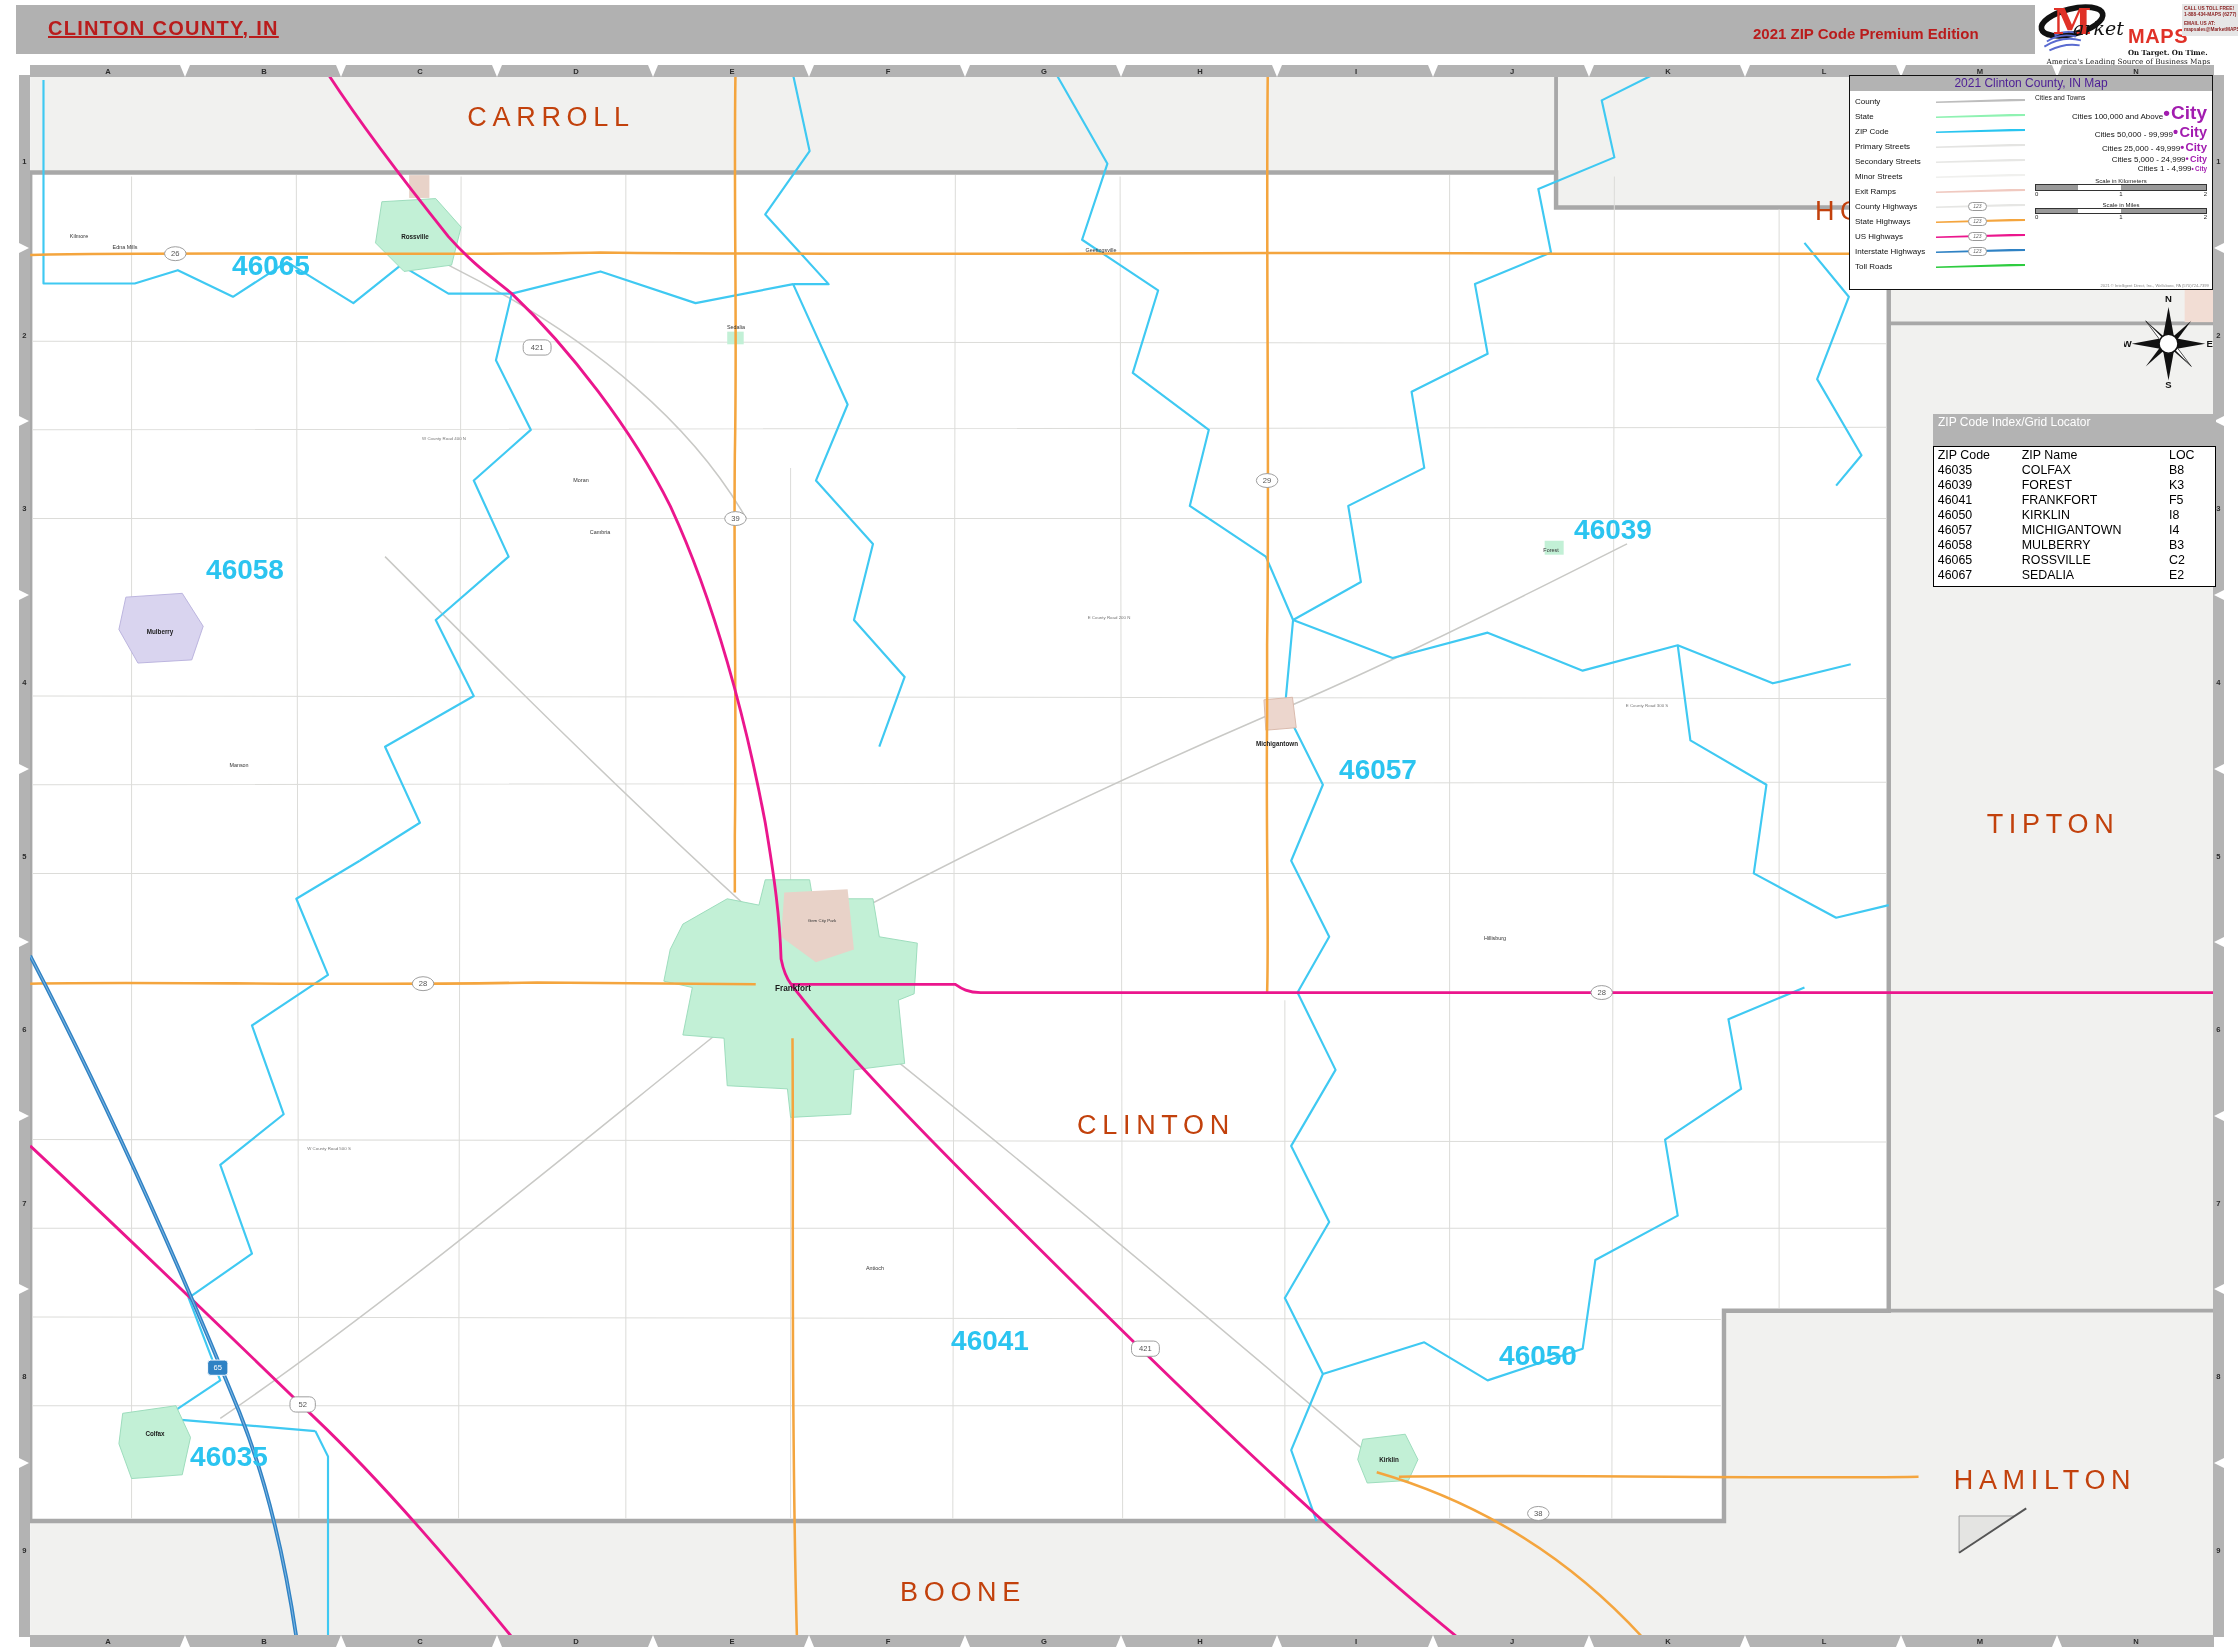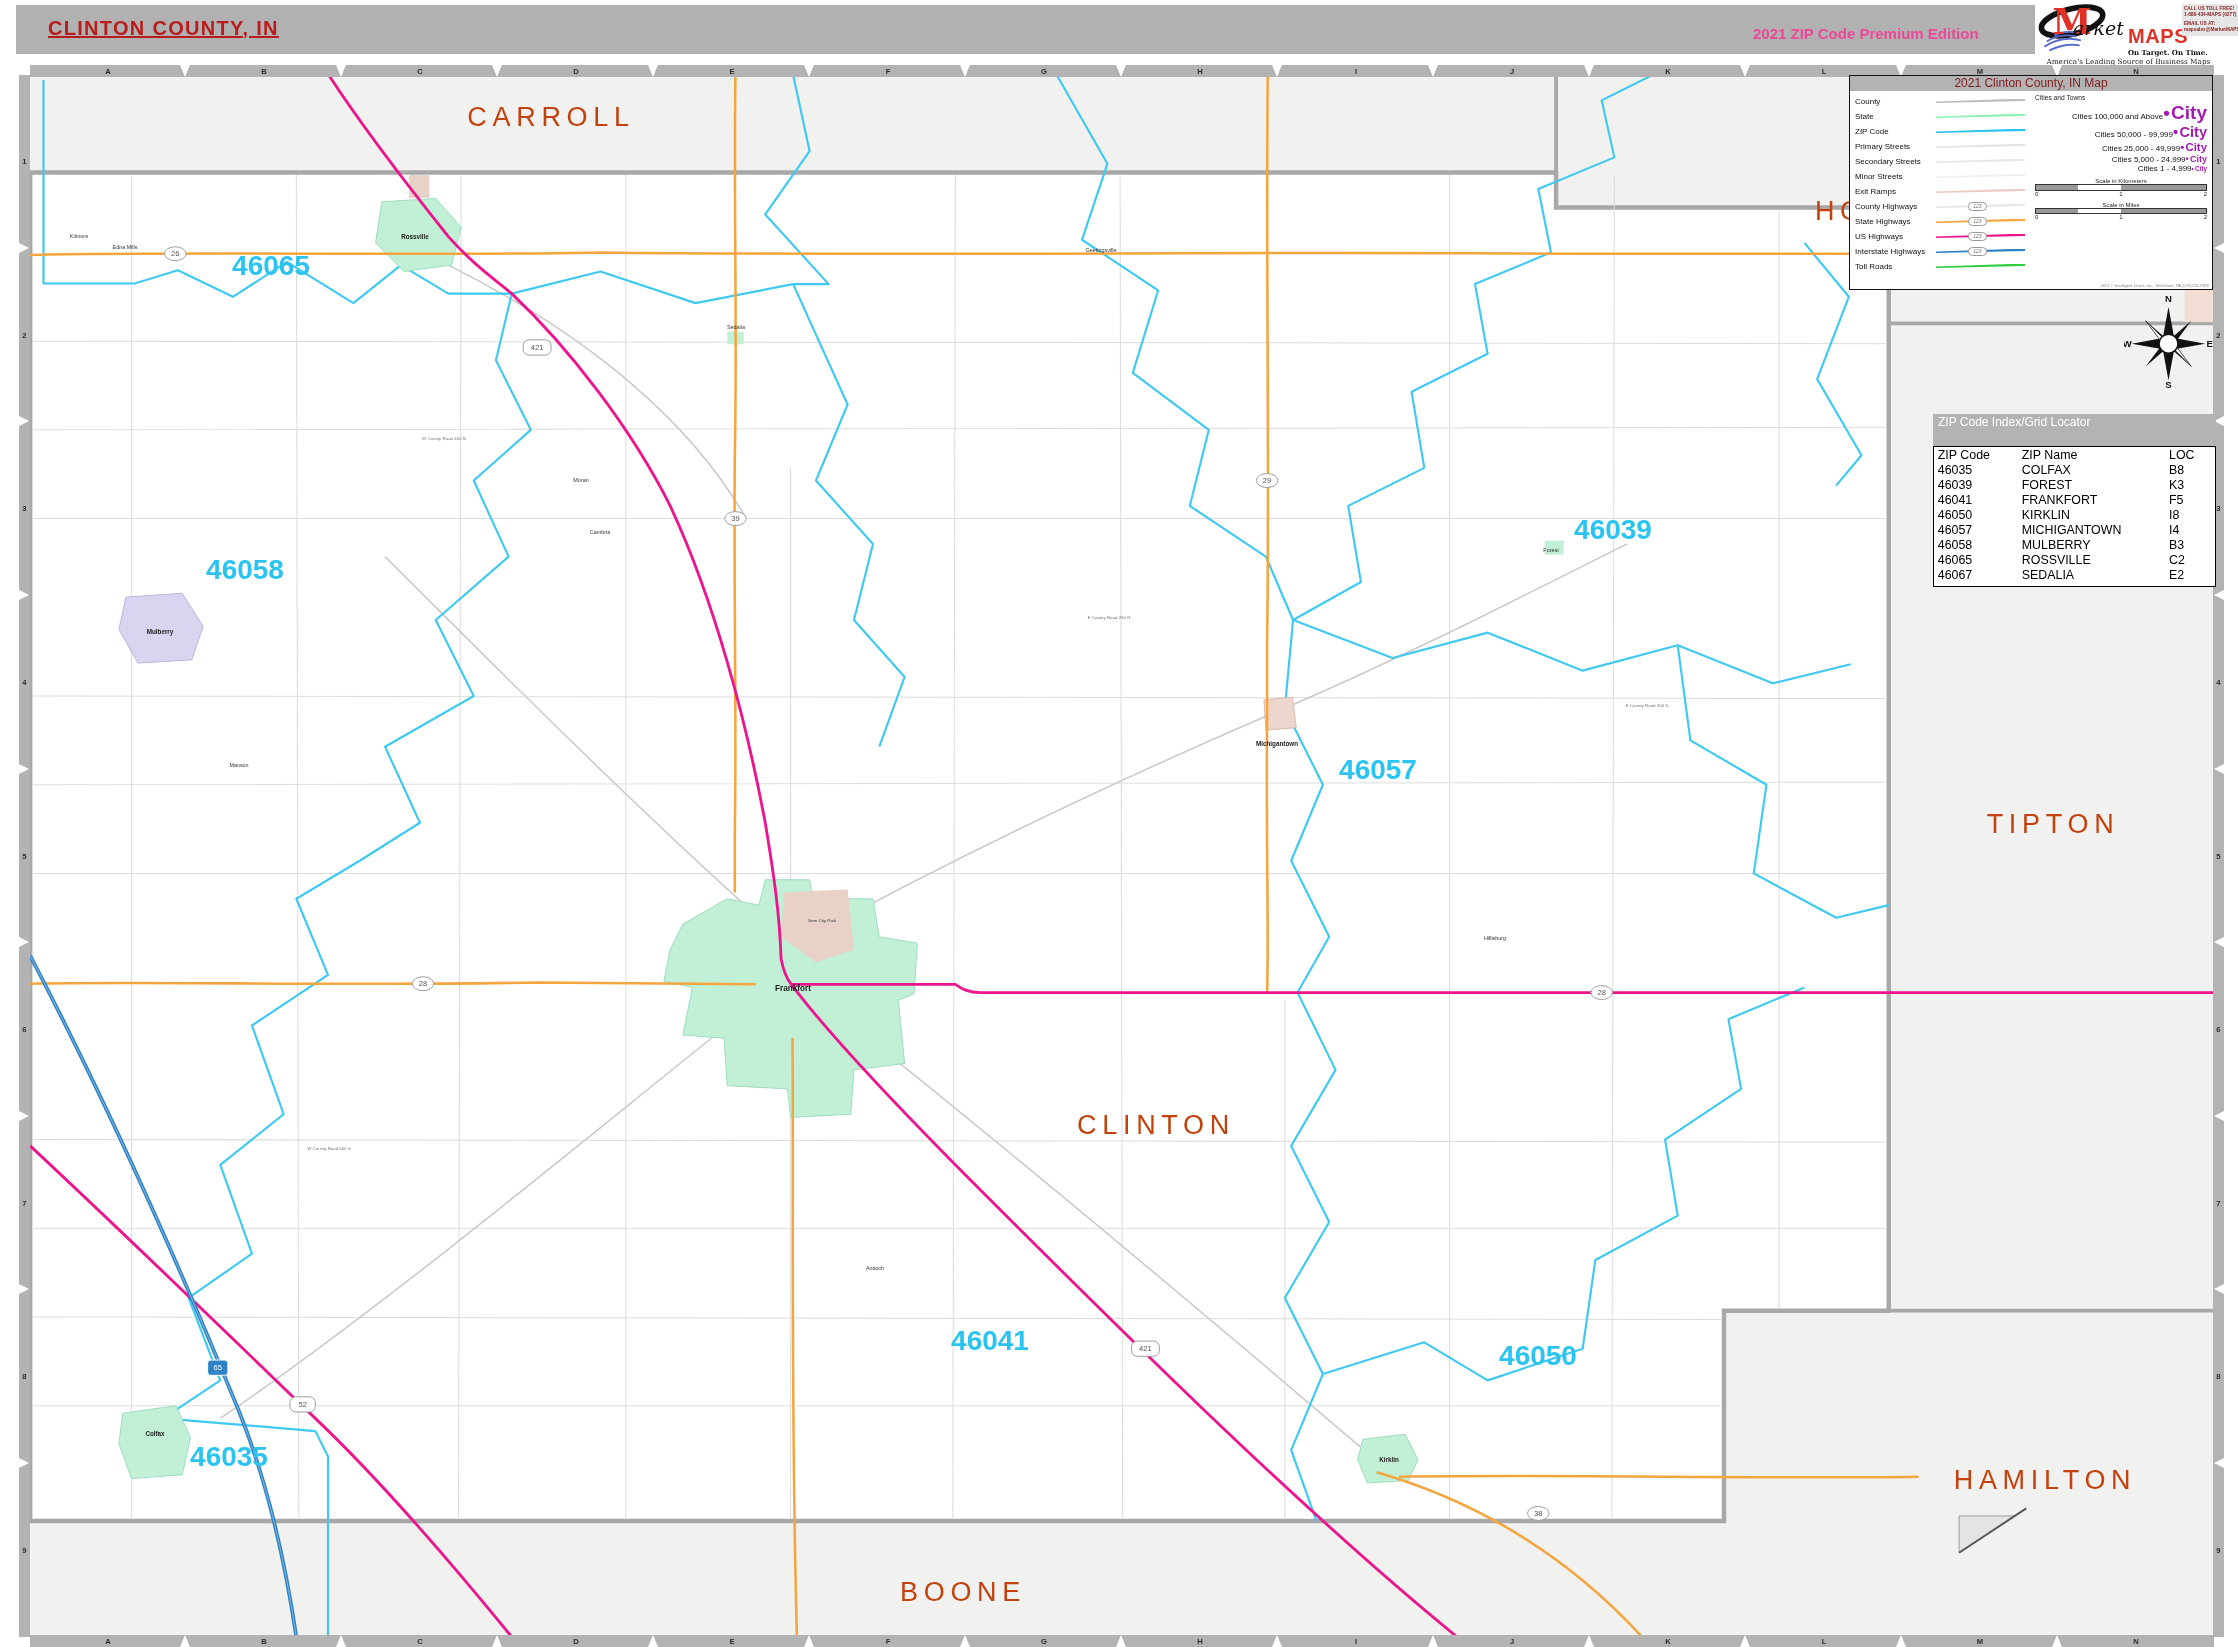--- a/index.html
+++ b/index.html
@@ -1,21 +1,21 @@
 <!DOCTYPE html>
 <html style="font-size:10px"><head>
 <meta charset="utf-8">
 <style>
   html,body{margin:0;padding:0;background:#fff;}
   .page{position:relative;width:2239px;height:1647px;background:#fff;overflow:hidden;
         font-family:"Liberation Sans",sans-serif;}
   
   .hdr-bar{position:absolute;left:16px;top:5px;width:2223px;height:49px;background:#b1b1b1;}
   .hdr-title{position:absolute;left:48px;top:16.5px;font-size:20px;font-weight:bold;color:#b91c1c;letter-spacing:1.3px;text-decoration:underline;}
-  .hdr-edition{position:absolute;left:1753px;top:25px;font-size:15px;font-weight:bold;color:#ec4899;}
+  .hdr-edition{position:absolute;left:1753px;top:25px;font-size:15px;font-weight:bold;color:#b91c1c;}
   .logo-box{position:absolute;left:2035px;top:0;width:203px;height:61px;background:#fff;}
   .logo-market{position:absolute;left:38px;top:16.5px;font-family:"DejaVu Serif",serif;font-style:italic;font-size:19px;color:#111;}
   .logo-maps{position:absolute;left:93px;top:25px;font-size:20px;font-weight:bold;color:#e03127;letter-spacing:0.6px;}
   .logo-tagline{position:absolute;left:93px;top:48px;font-family:"DejaVu Serif",serif;font-weight:bold;font-size:7px;color:#111;white-space:nowrap;}
   .logo-sub{position:absolute;left:11.4px;top:57px;font-family:"DejaVu Serif",serif;font-size:7.3px;color:#222;white-space:nowrap;}
   .contact{position:absolute;left:147px;top:3.8px;width:54px;height:28px;background:#e6e6e6;padding:1.9px 1.9px;
            font-size:4.8px;font-weight:bold;color:#8a1f1f;line-height:5.7px;}
   .contact div{margin-bottom:0.6px;}
   
   .band{position:absolute;background:#b3b3b3;display:flex;z-index:3;}
@@ -41,21 +41,21 @@
                 letter-spacing:5.7px;z-index:2;white-space:nowrap;}
   .zip-label{position:absolute;transform:translate(-50%,-50%);font-size:28px;font-weight:bold;
              color:#2bc4f0;z-index:2;white-space:nowrap;}
   .town-label{position:absolute;transform:translate(-50%,-50%);font-size:6.3px;font-weight:bold;color:#1a1a1a;z-index:2;white-space:nowrap;}
   .town-label.big{font-size:8.2px;}
   .hamlet-label{position:absolute;transform:translate(-50%,-50%);font-size:5.4px;color:#333;z-index:2;white-space:nowrap;}
   .road-label{position:absolute;transform:translate(-50%,-50%);font-size:4.4px;color:#777;z-index:2;white-space:nowrap;}
   
   .legend{position:absolute;left:1849px;top:75px;width:364px;height:215px;background:#fff;
           border:1.3px solid #111;box-sizing:border-box;z-index:6;}
-  .legend-title{height:15px;background:#b3b3b3;color:#7f1d1d;font-size:12px;text-align:center;line-height:15px;}
+  .legend-title{height:15px;background:#b3b3b3;color:#4c1d95;font-size:12px;text-align:center;line-height:15px;}
   .legend-body{position:relative;width:100%;height:198px;}
   .lcol{position:absolute;left:5px;top:2.5px;width:170px;}
   .lrow{display:flex;align-items:center;height:15px;}
   .llabel{width:81px;font-size:8px;color:#111;}
   .lline{position:relative;flex:1;height:7.6px;}
   .wedge{position:absolute;left:0;top:1.3px;width:100%;height:5px;display:block;
          clip-path:polygon(0 58%,100% 0,100% 52%,0 92%);}
   .lshield{position:absolute;left:36%;top:-0.6px;min-width:14px;height:7.6px;border:0.6px solid #999;border-radius:4.4px;
            background:#fff;font-size:5px;color:#666;text-align:center;line-height:7.6px;padding:0 1.3px;}
   .lshield:empty{display:none;}

